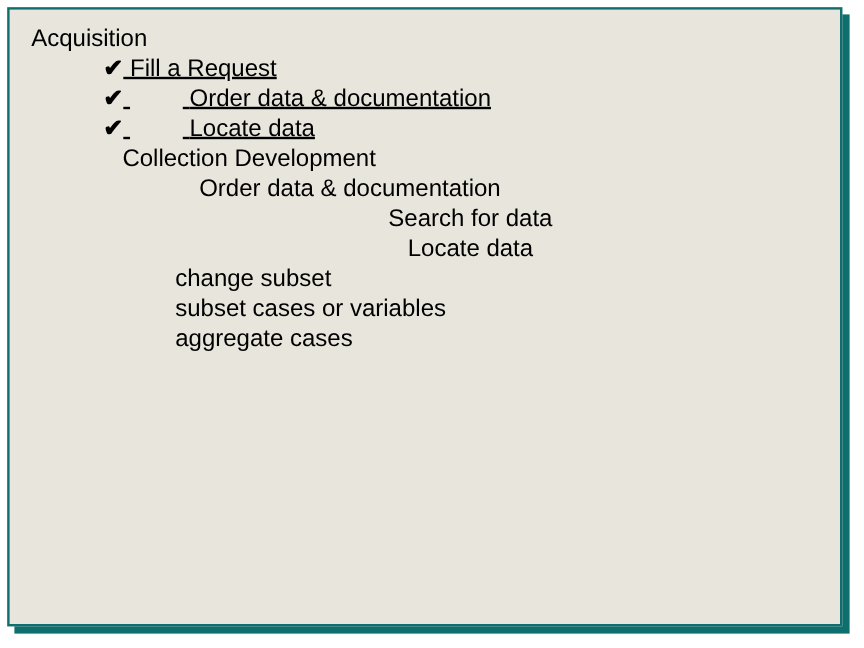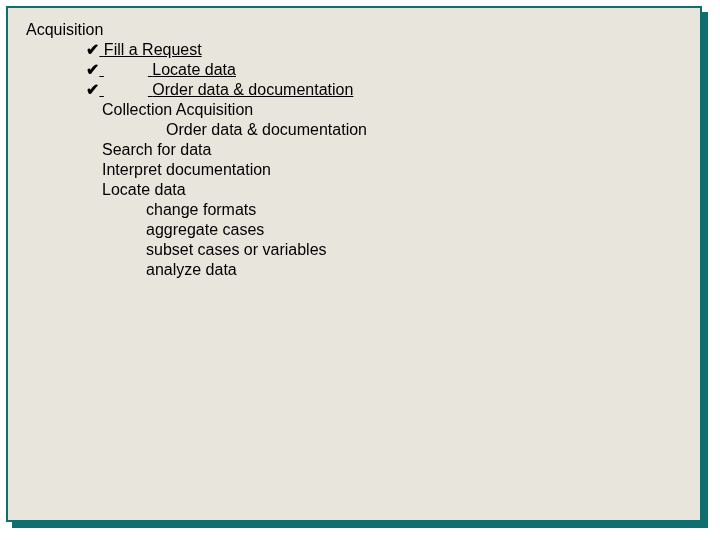--- a/index.html
+++ b/index.html
@@ -23,100 +23,94 @@
     position: absolute;
     left: 6px;
     top: 6px;
     width: 696px;
     height: 516px;
     background: #e8e5dc;
     border: 2px solid #0f6e6e;
     box-sizing: border-box;
     padding: 12px 18px 12px 18px;
     color: #000;
-    font-size: 16px;
+    font-size: 20px;
     line-height: 1.25;
   }
   .row {
     white-space: nowrap;
   }
   .check {
     color: #000;
     font-weight: bold;
     display: inline-block;
   }
   .ind0 { padding-left: 0px; }
   .ind1 { padding-left: 60px; text-decoration: underline; }
   .ind1b { padding-left: 76px; }
   .ind2 { padding-left: 120px; }
   .ind3 { padding-left: 140px; }
-  .ind2t { padding-left: 76px; }
+  .ind2t { padding-left: 76px; text-align: center; }
 </style>
 </head>
 <body>
 
 <div class="slide-shadow"></div>
 <div class="slide">
 
   <div class="row ind0">
     <span>Acquisition</span>
   </div>
 
   <div class="row ind1">
     <span class="check">✔</span>
     <span>Fill a Request</span>
   </div>
 
   <div class="row ind1">
     <span class="check">✔</span>
     <span style="display:inline-block; width:44px;"></span>
-    <span>Locate data</span>
+    <span>Order data &amp; documentation</span>
   </div>
 
   <div class="row ind1">
     <span class="check">✔</span>
     <span style="display:inline-block; width:44px;"></span>
-    <span>Order data &amp; documentation</span>
+    <span>Locate data</span>
   </div>
 
   <div class="row ind1b">
-    <span>Collection Acquisition</span>
+    <span>Collection Development</span>
   </div>
 
 
   <div class="row ind3">
     <span>Order data &amp; documentation</span>
   </div>
 
 
 
 
   <div class="row ind2t">
     <span>Search for data</span>
   </div>
 
-  <div class="row ind2t">
-    <span>Interpret documentation</span>
-  </div>
 
 
   <div class="row ind2t">
     <span>Locate data</span>
   </div>
 
   <div class="row ind2">
-    <span>change formats</span>
+    <span>change subset</span>
+  </div>
+
+  <div class="row ind2">
+    <span>subset cases or variables</span>
   </div>
 
   <div class="row ind2">
     <span>aggregate cases</span>
   </div>
 
-  <div class="row ind2">
-    <span>subset cases or variables</span>
-  </div>
 
-
-  <div class="row ind2">
-    <span>analyze data</span>
-  </div>
 
 </div>
 
 </body></html>

